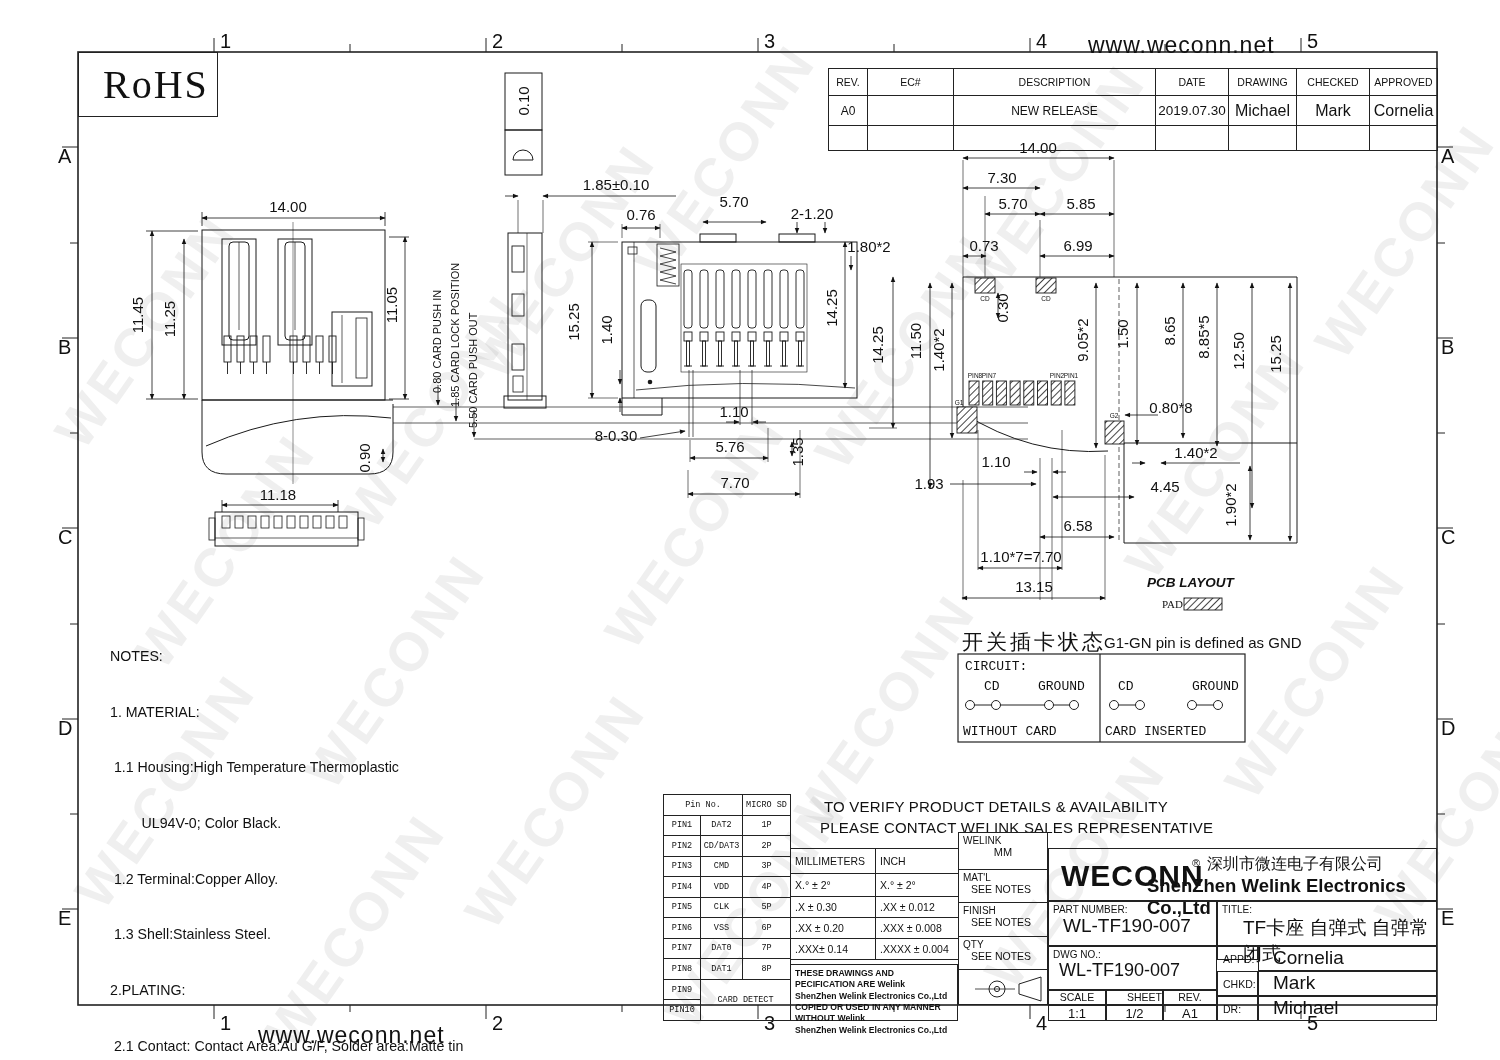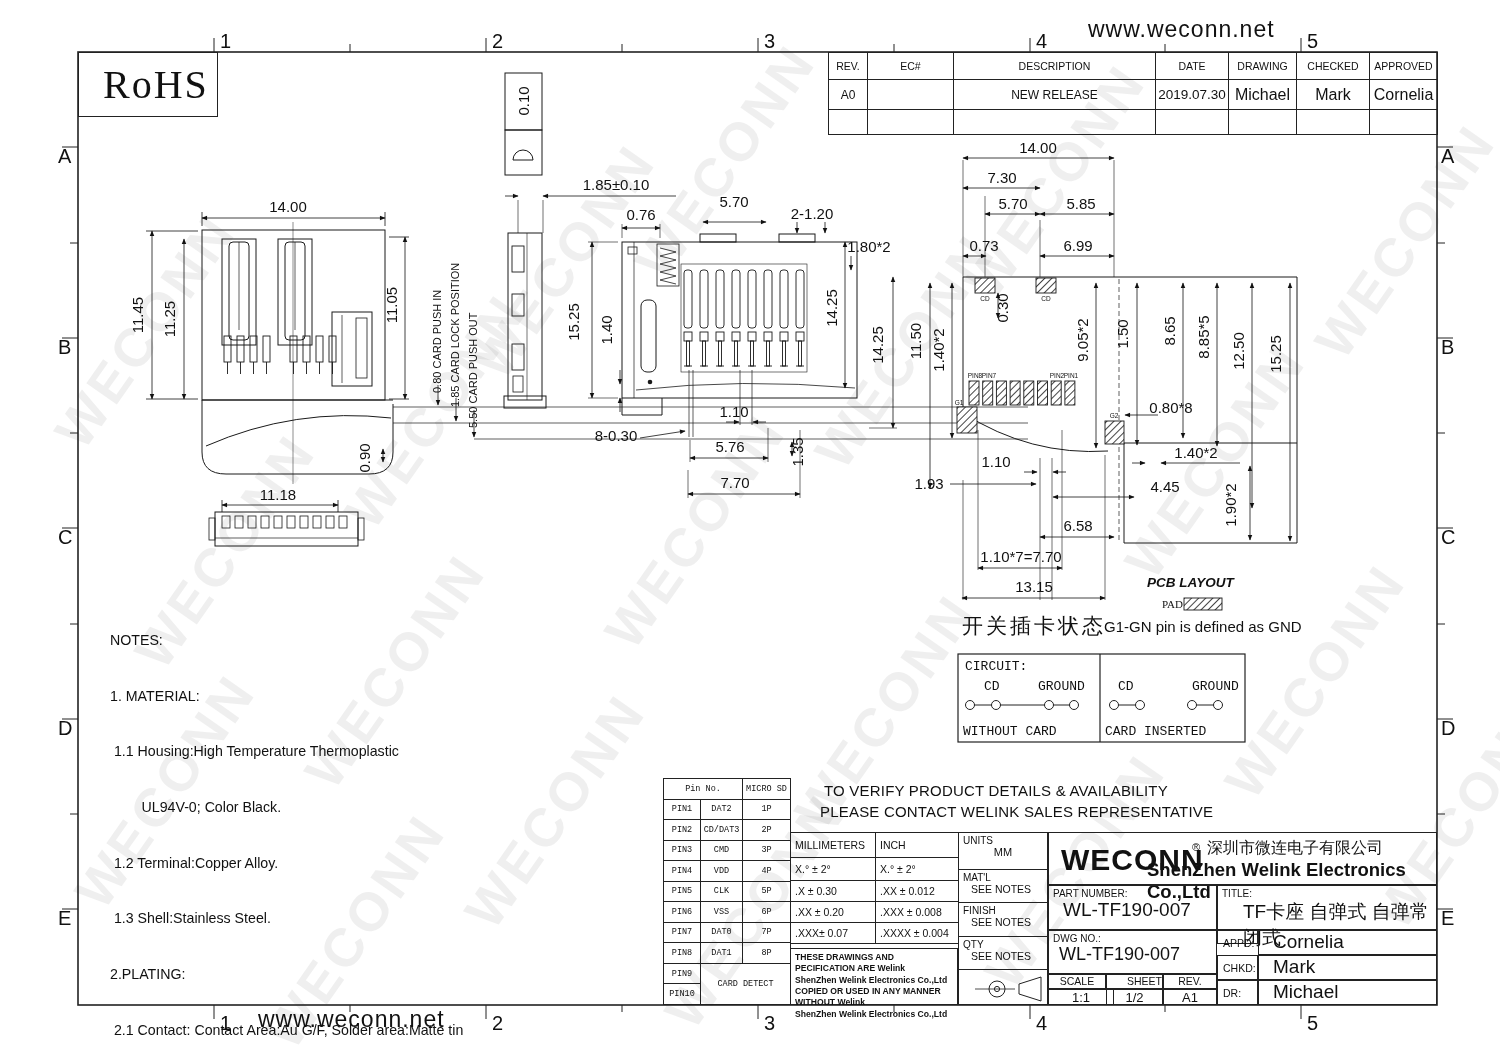--- a/index.html
+++ b/index.html
@@ -1,20 +1,20 @@
 <!DOCTYPE html>
 <html><head>
 <meta charset="utf-8">
 <style>
   html,body{margin:0;padding:0;background:#fff;width:1500px;height:1060px;overflow:hidden;
     font-family:"Liberation Sans",sans-serif;color:#111;}
   .wm{position:absolute;font-weight:bold;font-size:54px;letter-spacing:4px;
     color:rgba(140,140,140,0.14);transform:rotate(-55deg);white-space:nowrap;z-index:0;}
   svg.canvas{position:absolute;left:0;top:0;z-index:2;}
-  .blk{position:absolute;z-index:3;box-sizing:border-box;}
+  .blk{position:absolute;z-index:3;box-sizing:border-box;margin-top:16px;}
   .cell{position:absolute;box-sizing:border-box;border:1px solid #222;background:transparent;}
   .weburl{font-size:23px;color:#111;letter-spacing:1px;}
   .rohs{font-family:"Liberation Serif",serif;font-size:40px;letter-spacing:2px;}
   table.rev{border-collapse:collapse;table-layout:fixed;width:609px;}
   table.rev td{border:1px solid #222;text-align:center;overflow:hidden;white-space:nowrap;}
   table.rev tr.hd td{font-size:10.5px;height:24px;}
   table.rev tr.r1 td{height:27px;}
   table.rev tr.r2 td{height:22px;}
   .fs12{font-size:12px;} .fs13{font-size:13.5px;} .fs16{font-size:16px;}
   .notes{font-size:14.2px;line-height:18.55px;white-space:pre;z-index:3;}
@@ -572,34 +572,34 @@
       </tr>
   <tr style="height:21px">
         <td>.X    ± 0.30</td>
         <td>.XX    ± 0.012</td>
       </tr>
   <tr style="height:21px">
         <td>.XX  ± 0.20</td>
         <td>.XXX  ± 0.008</td>
       </tr>
   <tr style="height:21px">
-        <td>.XXX±  0.07</td>
+        <td>.XXX±  0.14</td>
         <td>.XXXX ± 0.004</td>
       </tr>
 </tbody>
   </table>
 <div class="blk legal" style="left:790px;top:948px;width:168px;height:57px">
   <div>THESE DRAWINGS AND PECIFICATION ARE Welink</div>
   <div>ShenZhen Welink Electronics Co.,Ltd</div>
   <div>COPIED OR USED IN ANY MANNER WITHOUT Welink</div>
   <div>ShenZhen Welink Electronics Co.,Ltd</div>
 </div>
 
 <div class="cell" style="left:958px;top:832px;width:90px;height:38px;z-index:3">
-  <div class="lbl" style="padding:2px 0 0 4px">UNITS</div>
+  <div class="lbl" style="padding:2px 0 0 4px">WELINK</div>
   <div style="font-size:11px;text-align:center">MM</div>
 </div>
 <div class="cell" style="left:958px;top:869px;width:90px;height:34px;z-index:3">
   <div class="lbl" style="padding:2px 0 0 4px">MAT'L</div>
   <div style="font-size:10.5px;padding-left:12px">SEE NOTES</div>
 </div>
 <div class="cell" style="left:958px;top:902px;width:90px;height:35px;z-index:3">
   <div class="lbl" style="padding:2px 0 0 4px">FINISH</div>
   <div style="font-size:10.5px;padding-left:12px">SEE NOTES</div>
 </div>
@@ -624,21 +624,21 @@
     <div class="lbl" style="padding:2px 0 0 4px">TITLE:</div>
     <div style="font-size:19px;padding-left:25px">TF卡座 自弹式 自弹常闭式</div>
   </div>
   <div class="cell" style="left:0;top:98px;width:169px;height:44px">
     <div class="lbl" style="padding:2px 0 0 4px">DWG NO.:</div>
     <div style="font-size:18px;padding-left:10px">WL-TF190-007</div>
   </div>
   <div class="cell" style="left:0;top:142px;width:58px;height:15px;font-size:10.5px;text-align:center">SCALE</div>
   <div class="cell" style="left:58px;top:142px;width:57px;height:15px;font-size:10.5px;text-align:right">SHEET</div>
   <div class="cell" style="left:115px;top:142px;width:54px;height:15px;font-size:10.5px;text-align:center">REV.</div>
-  <div class="cell" style="left:0;top:157px;width:66px;height:16px;font-size:13px;text-align:center">1:1</div>
+  <div class="cell" style="left:0;top:157px;width:58px;height:16px;font-size:13px;text-align:center">1:1</div>
   <div class="cell" style="left:58px;top:157px;width:57px;height:16px;font-size:13px;text-align:center">1/2</div>
   <div class="cell" style="left:115px;top:157px;width:54px;height:16px;font-size:13px;text-align:center">A1</div>
   <div class="cell" style="left:169px;top:98px;width:41px;height:14px;font-size:10.5px;padding:6px 0 0 5px">APPD:</div>
   <div class="cell" style="left:210px;top:98px;width:179px;height:25px;font-size:19px;padding-left:14px">Cornelia</div>
   <div class="cell" style="left:169px;top:123px;width:41px;height:25px;font-size:10.5px;padding:6px 0 0 5px">CHKD:</div>
   <div class="cell" style="left:210px;top:123px;width:179px;height:25px;font-size:19px;padding-left:14px">Mark</div>
   <div class="cell" style="left:169px;top:148px;width:41px;height:25px;font-size:10.5px;padding:6px 0 0 5px">DR:</div>
   <div class="cell" style="left:210px;top:148px;width:179px;height:25px;font-size:19px;padding-left:14px">Michael</div>
 </div>
 

